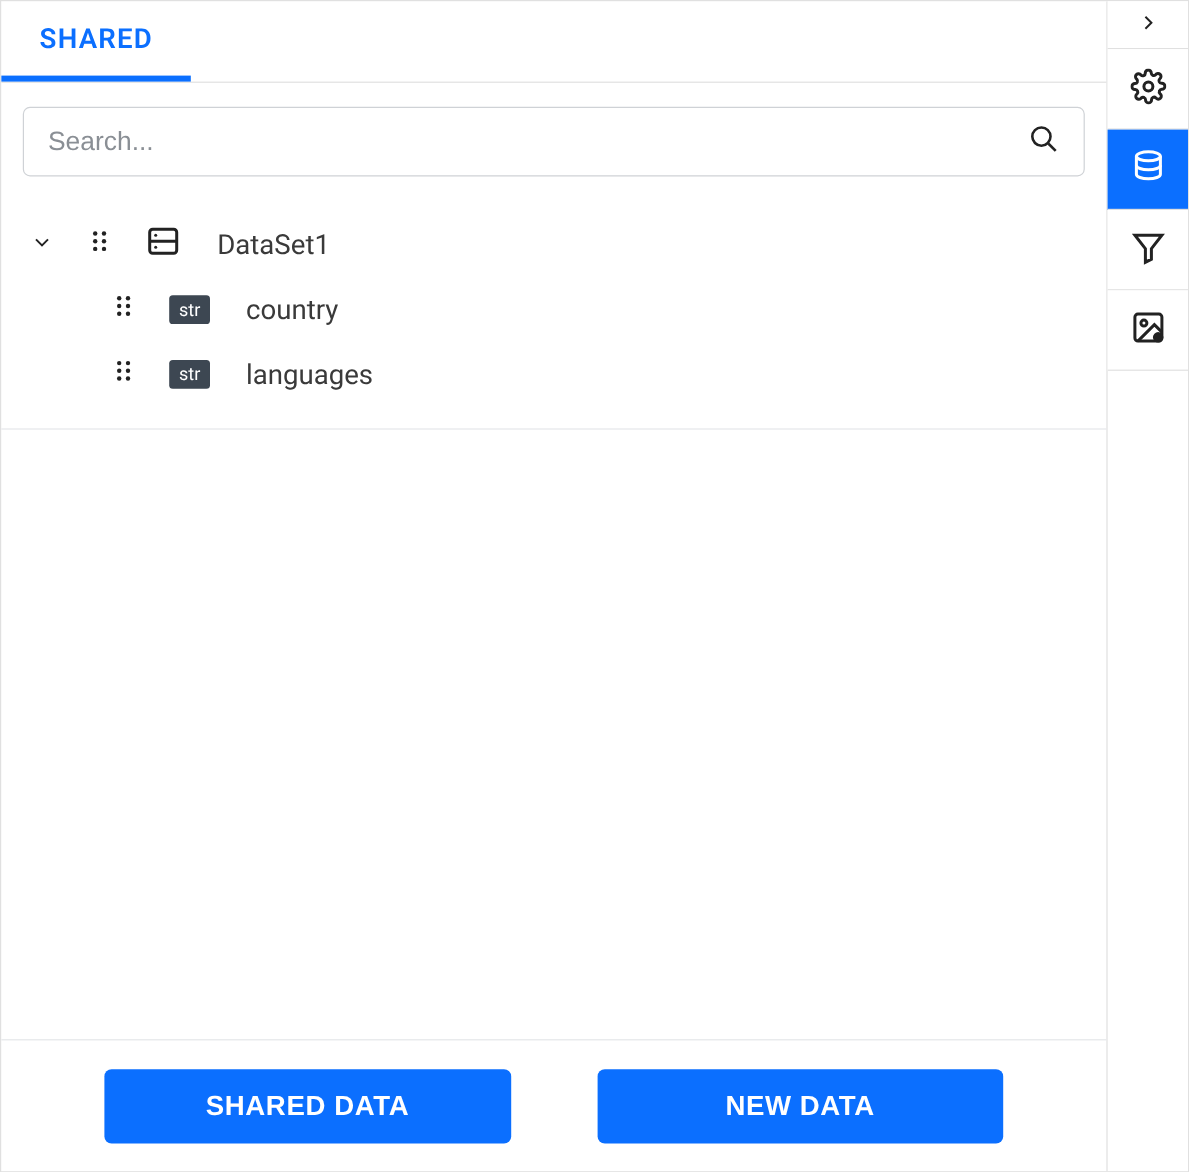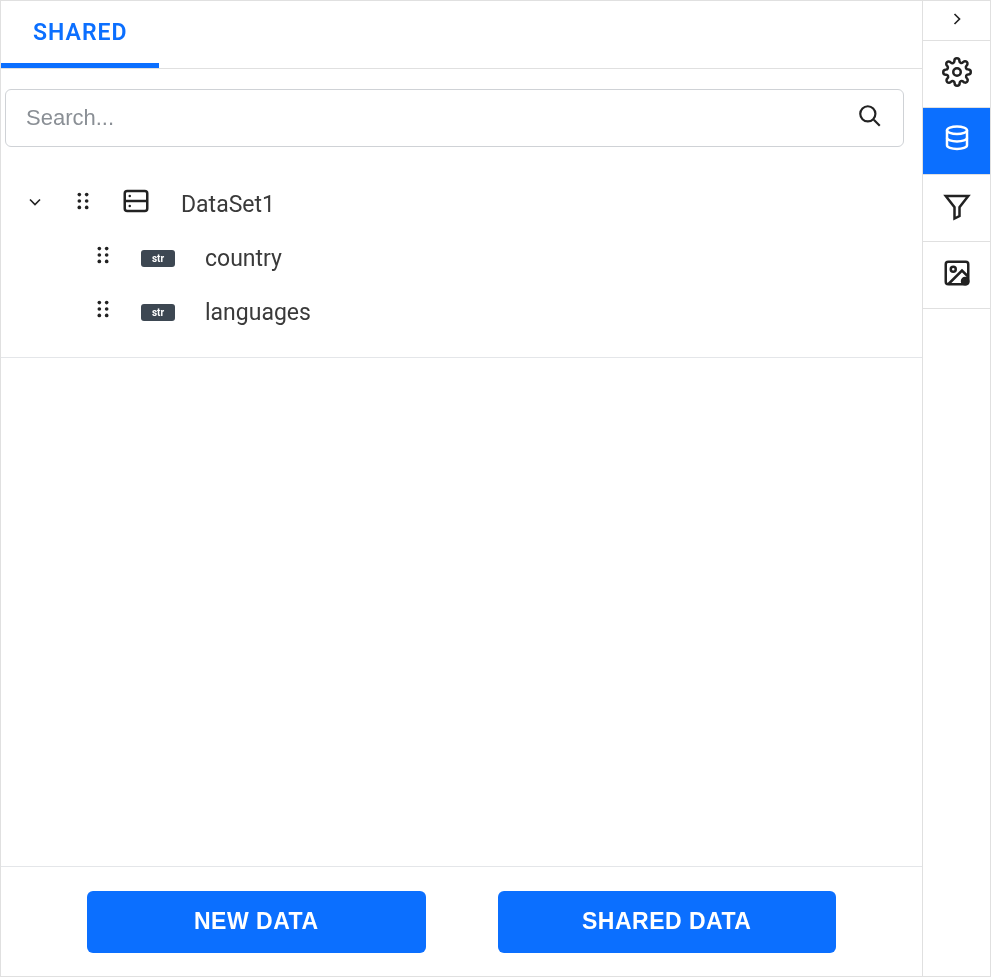--- a/index.html
+++ b/index.html
@@ -30,21 +30,21 @@
     font-weight: 600;
     letter-spacing: 1px;
     color: #3a3a3a;
     cursor: pointer;
   }
   .tab.active {
     color: #0b6fff;
     border-bottom: 5px solid #0b6fff;
   }
   .search-wrap {
-    padding: 20px 18px 0 4px;
+    padding: 20px 18px 0 18px;
   }
   .search-field {
     display: flex;
     align-items: center;
     border: 1px solid #cfd2d6;
     border-radius: 6px;
     height: 58px;
     padding: 0 20px;
   }
   .search-field input {
@@ -70,22 +70,22 @@
     font-size: 23px;
     color: #3a3a3a;
   }
   .tree-child { padding-left: 70px; }
   .chevron svg { width: 20px; height: 20px; stroke: #222; }
   .drag-handle svg { width: 16px; height: 22px; }
   .dataset-icon svg { width: 30px; height: 30px; stroke: #222; fill: none; }
   .type-badge {
     background: #3d4752;
     color: #fff;
-    font-size: 10px;
-    font-weight: 700;
+    font-size: 15px;
+    font-weight: 400;
     border-radius: 3px;
     padding: 3px 6px;
     min-width: 34px;
     text-align: center;
   }
   .divider {
     height: 1px;
     background: #e4e6e9;
     margin-top: 18px;
     margin-left: -24px;
@@ -208,22 +208,22 @@
         </svg>
       </span>
       <span class="type-badge">str</span>
       <span>languages</span>
     </div>
 
     <div class="divider"></div>
   </div>
 
   <div class="actions">
+    <button class="action-btn">SHARED DATA</button>
     <button class="action-btn">NEW DATA</button>
-    <button class="action-btn">SHARED DATA</button>
   </div>
 </div>
 
 <div class="side-rail">
   <div class="rail-btn chevron-r">
     <span>
       <svg viewBox="0 0 24 24" fill="none" stroke="#222" stroke-width="2">
           <polyline points="9 6 15 12 9 18"></polyline>
         </svg>
     </span>

